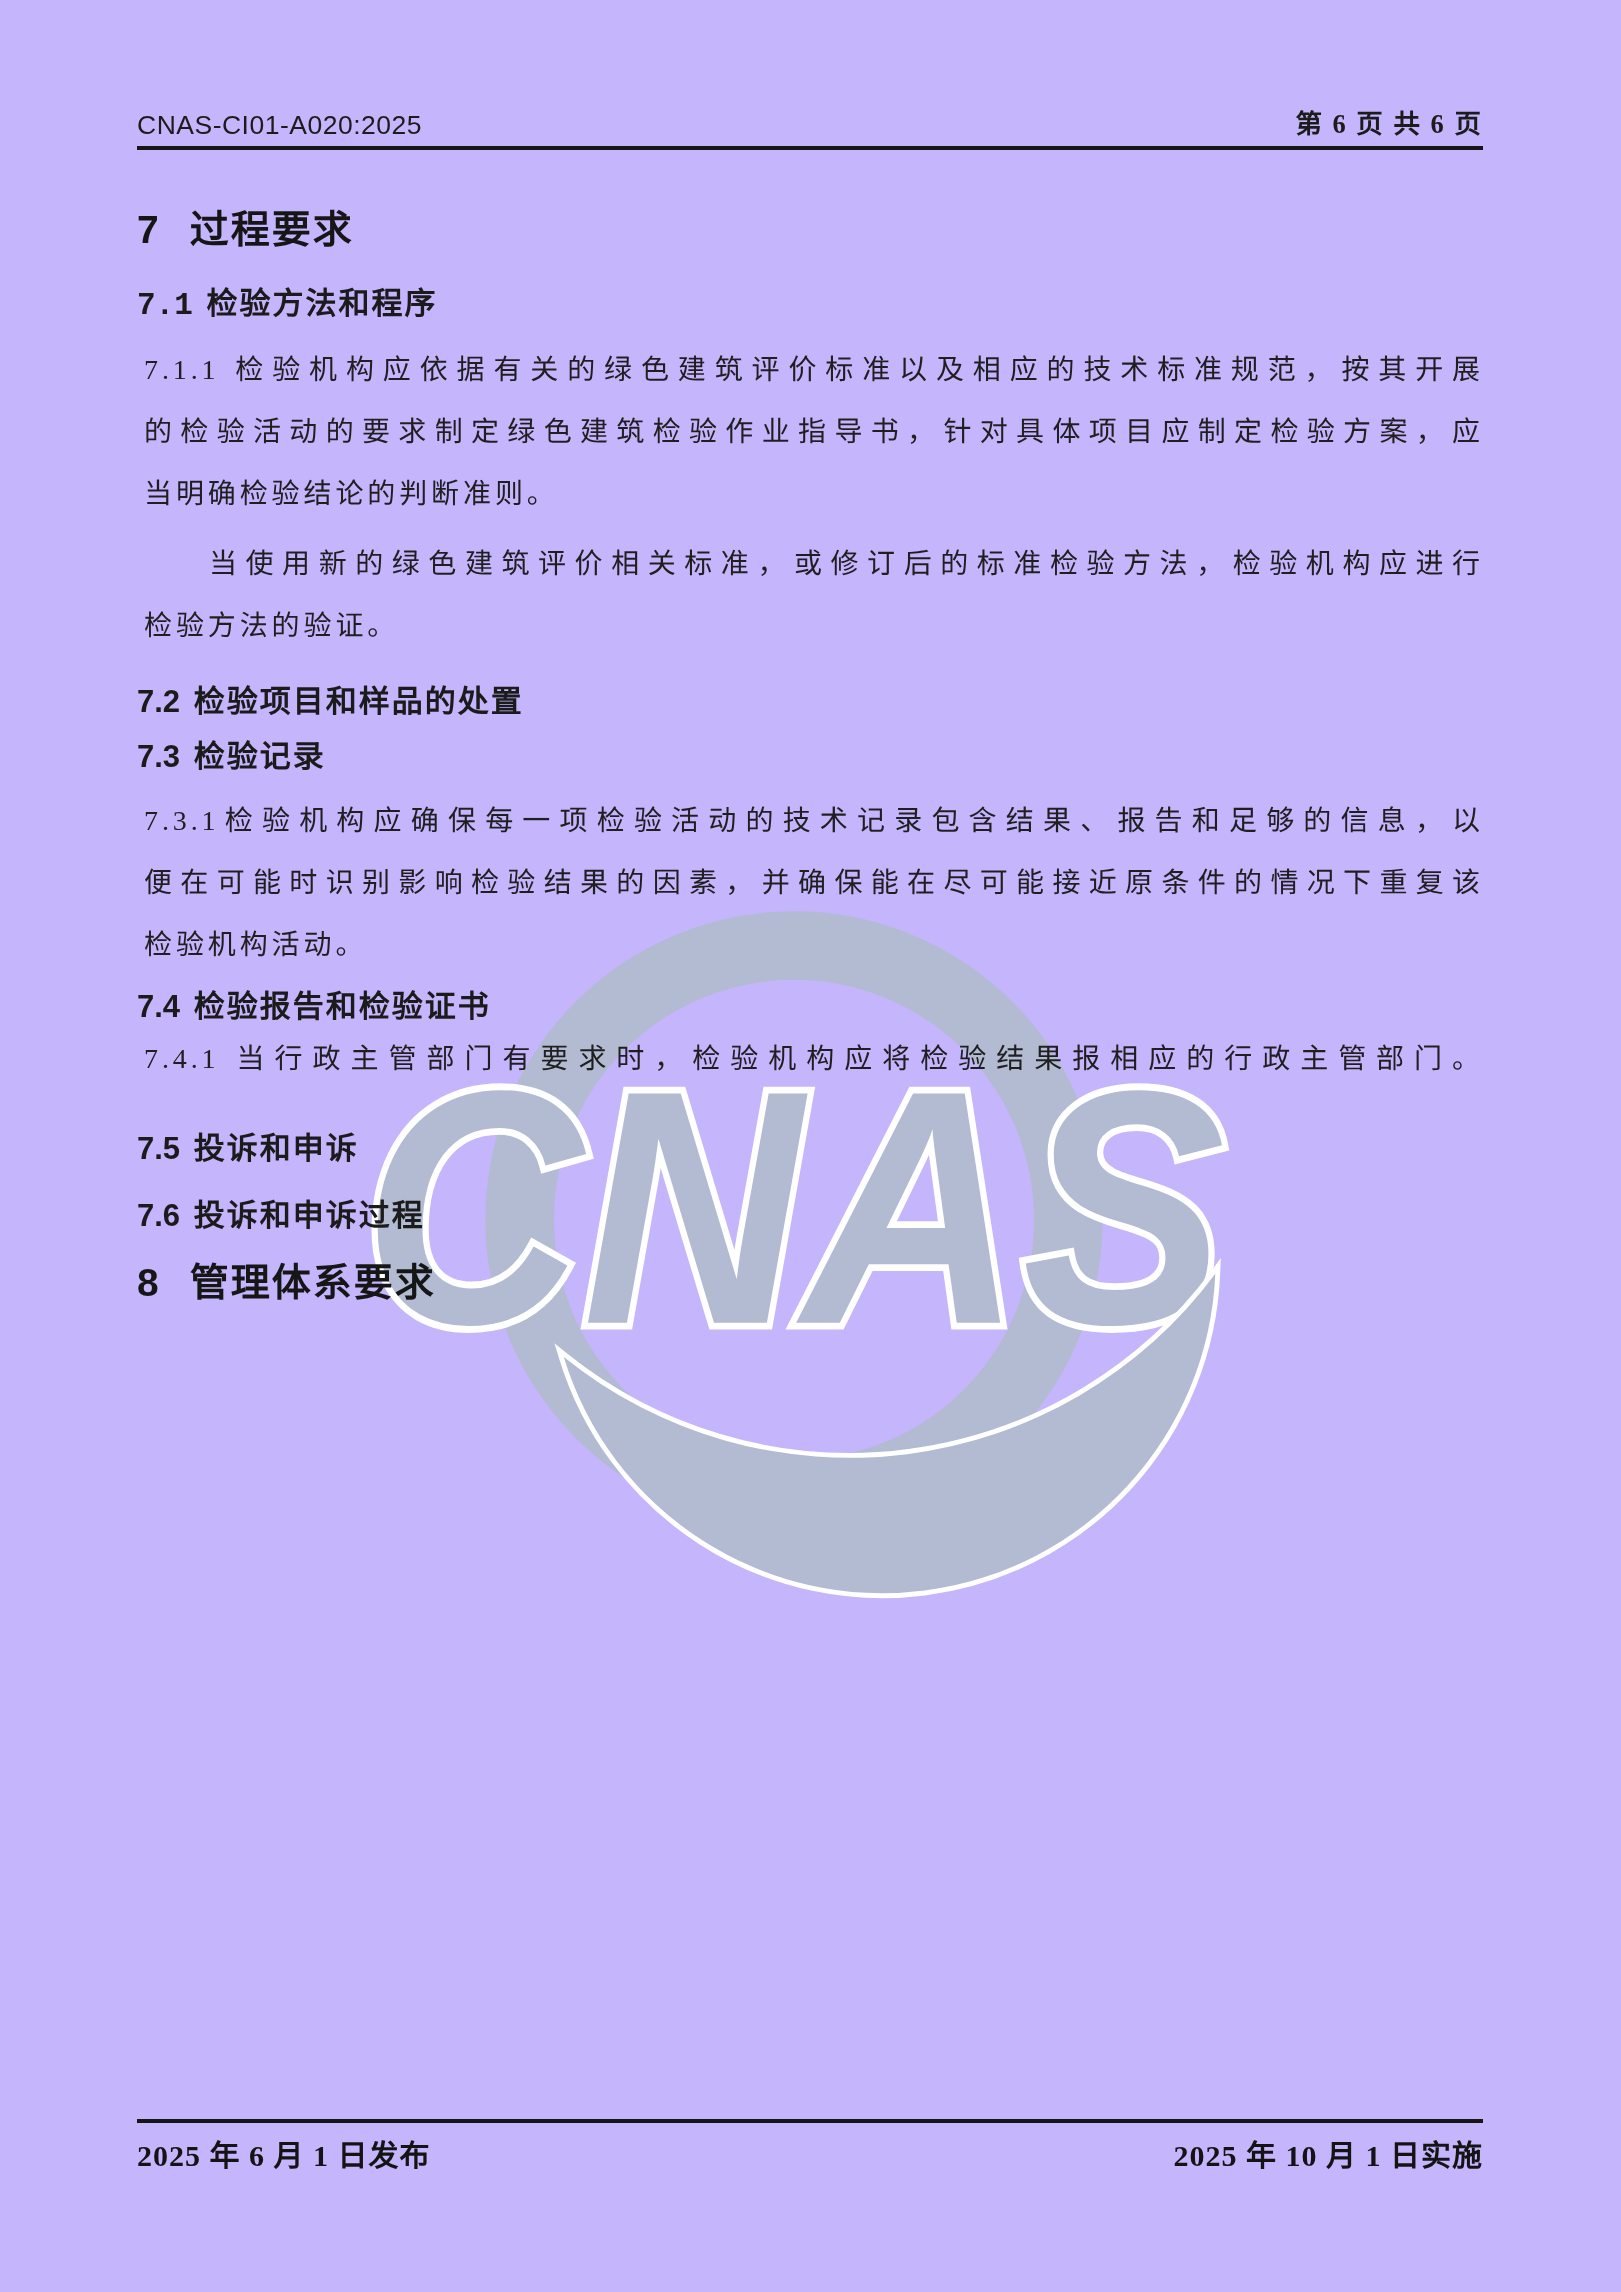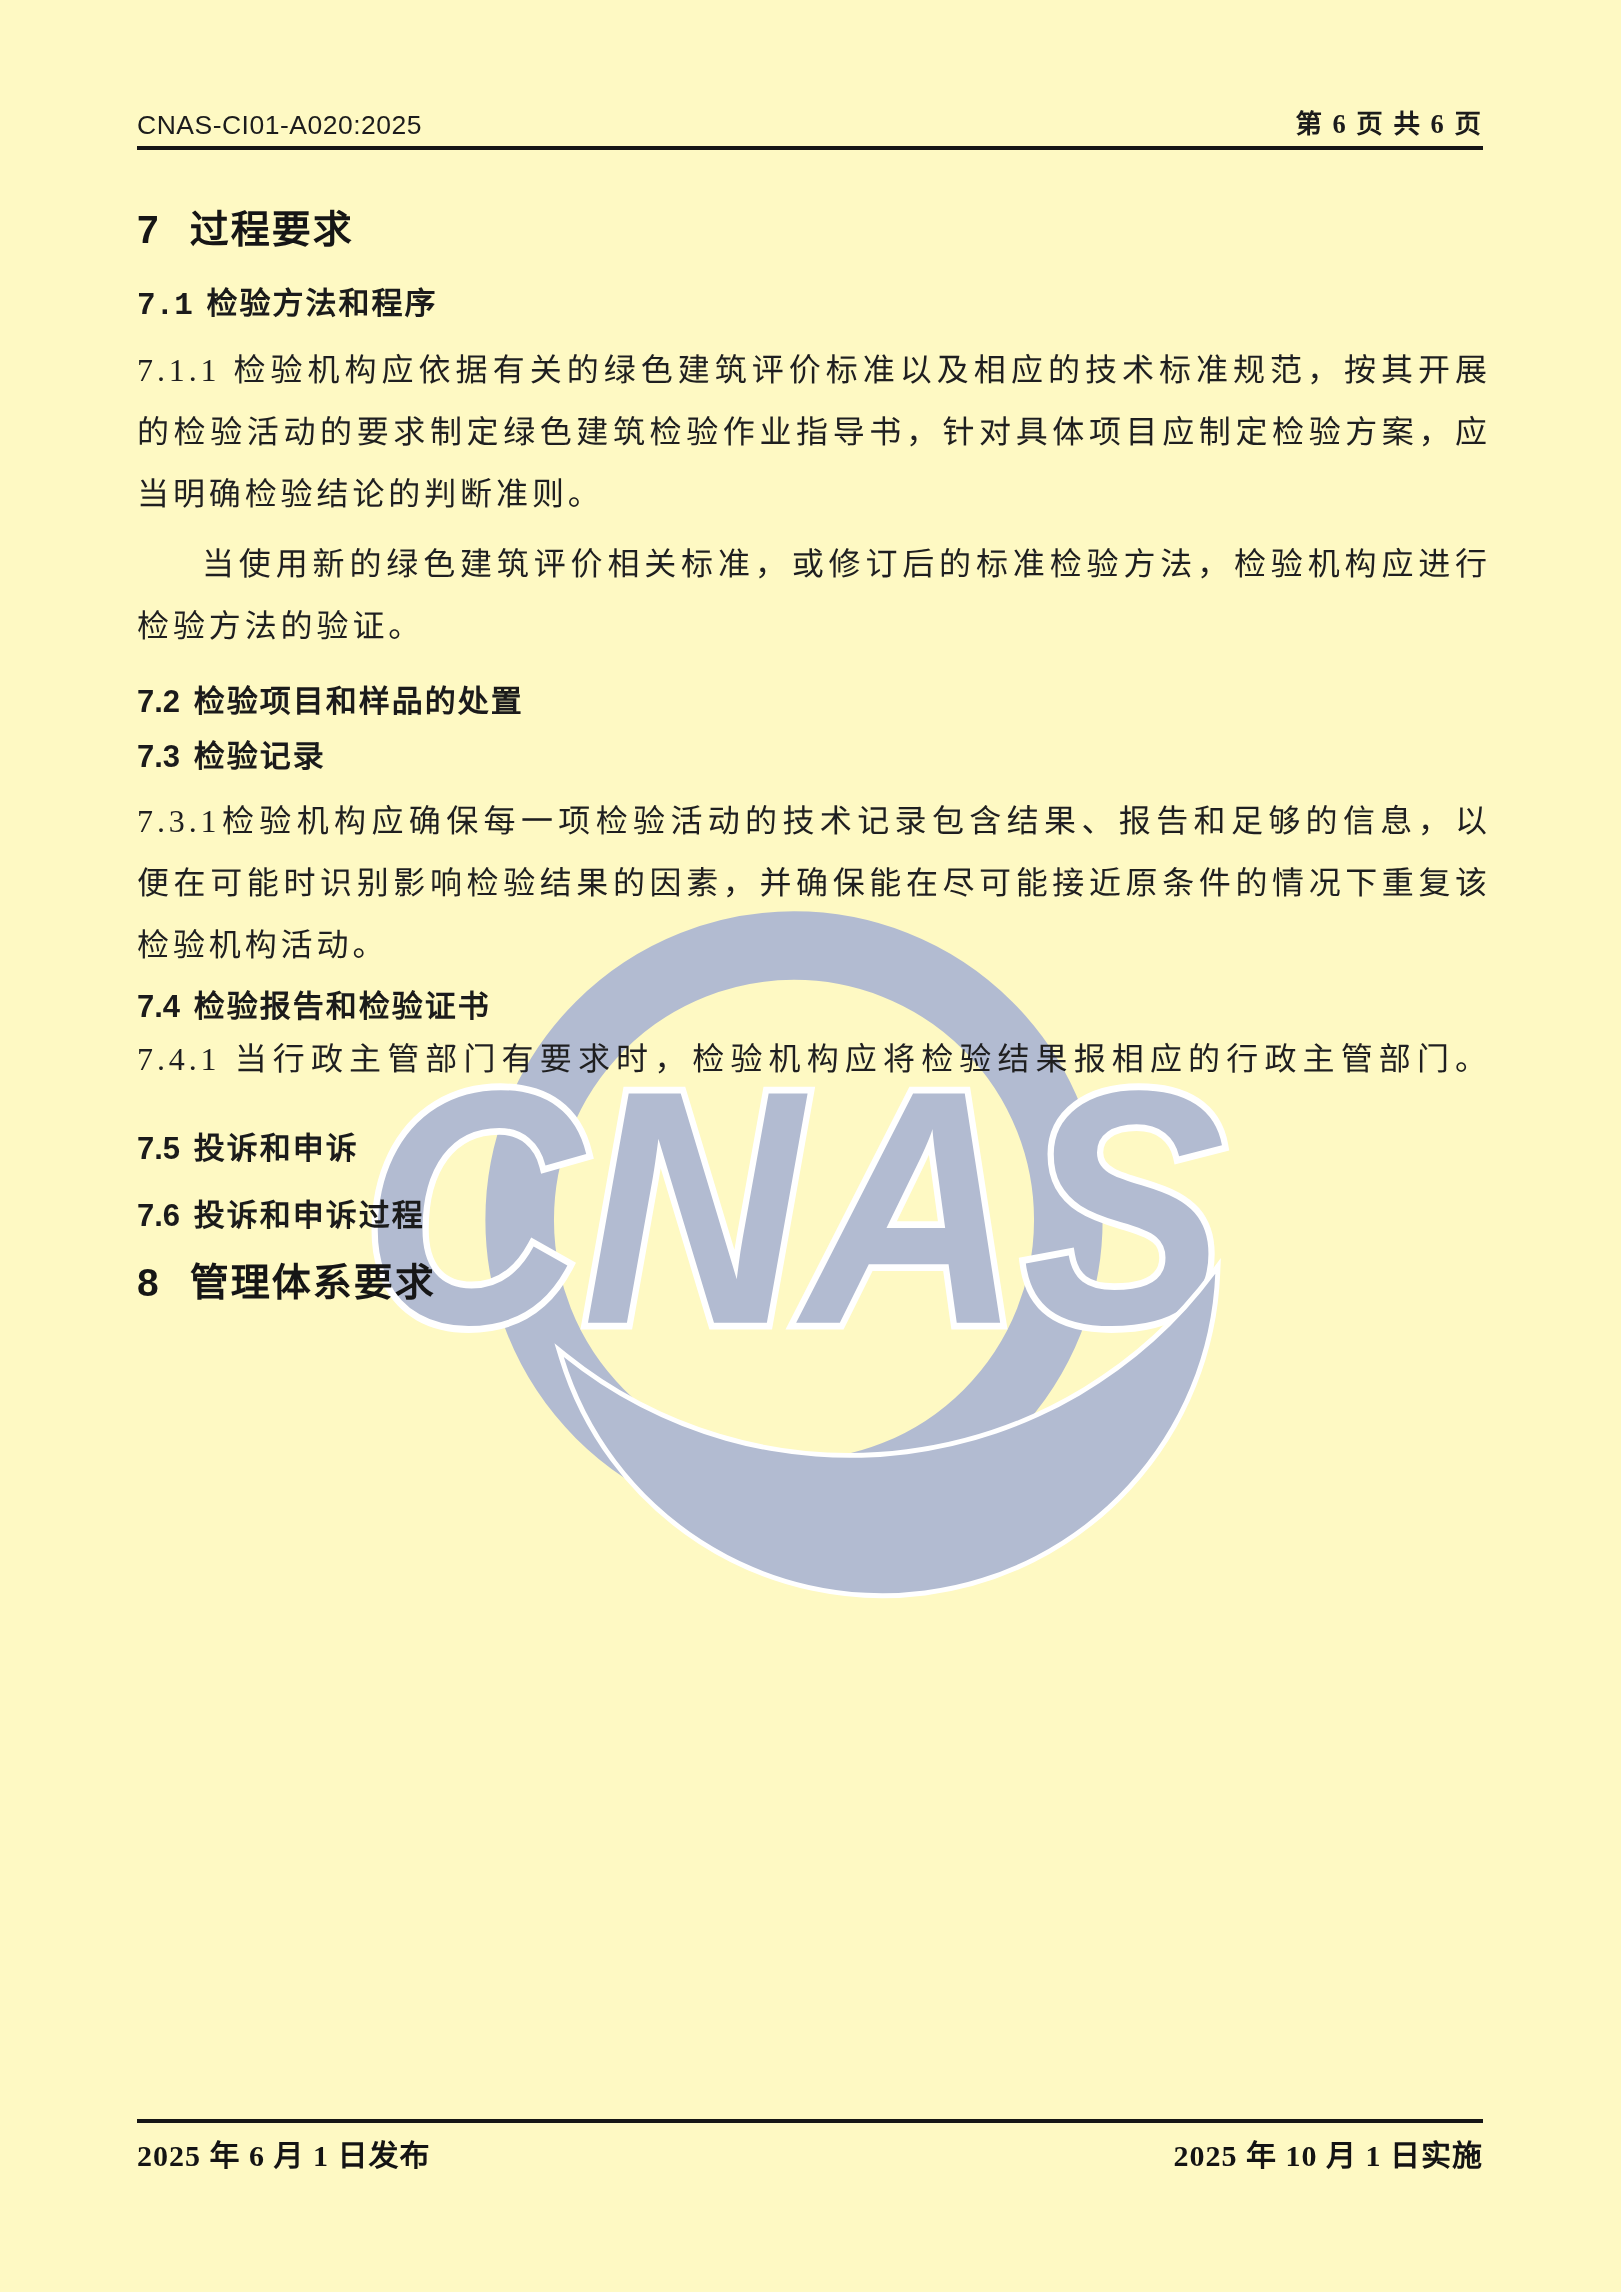--- a/index.html
+++ b/index.html
@@ -1,18 +1,18 @@
 <!DOCTYPE html>
 <html lang="zh-CN"><head>
 <meta charset="utf-8">
 <style>
   html,body { margin:0; padding:0; background:#ffffff; }
   .page {
     position:relative; width:1621px; height:2293px;
-    background:#fef9c3; overflow:hidden;
+    background:#c4b5fd; overflow:hidden;
     font-family:"Liberation Serif","DejaVu Serif",serif;
     color:#212121;
   }
   
   .header {
     position:absolute; left:137px; right:138px; top:102px;
     display:flex; justify-content:space-between; align-items:flex-end;
   }
   .doc-code {
     font-family:"Liberation Sans","DejaVu Sans",sans-serif;
@@ -32,21 +32,21 @@
     font-size:39px; line-height:47px; font-weight:700; color:#161616;
     margin:0; letter-spacing:2px;
   }
   h1.chapter .num { margin-right:29px; }
   h2.section {
     font-family:"Liberation Sans","DejaVu Sans",sans-serif;
     font-size:31px; line-height:43px; font-weight:700; color:#1b1b1b;
     margin:0; letter-spacing:2px;
   }
   h2.section .num { margin-right:13.7px; letter-spacing:0; }
-  p.para { font-size:32px; line-height:62px; margin:0; letter-spacing:3.9px; color:#1f1f20; }
+  p.para { font-size:28px; line-height:62px; margin:7px; letter-spacing:3.9px; color:#1f1f20; }
   .pline { display:block; }
   .jline {
     display:block; text-align:justify; text-align-last:justify;
     text-justify:inter-character;
   }
   .ind { text-indent:65px; }
   
   #h7   { margin-top:49px; }
   #h71  { margin-top:31px;font-family:Liberation Mono, monospace; }
   #p711 { margin-top:11.8px; }

